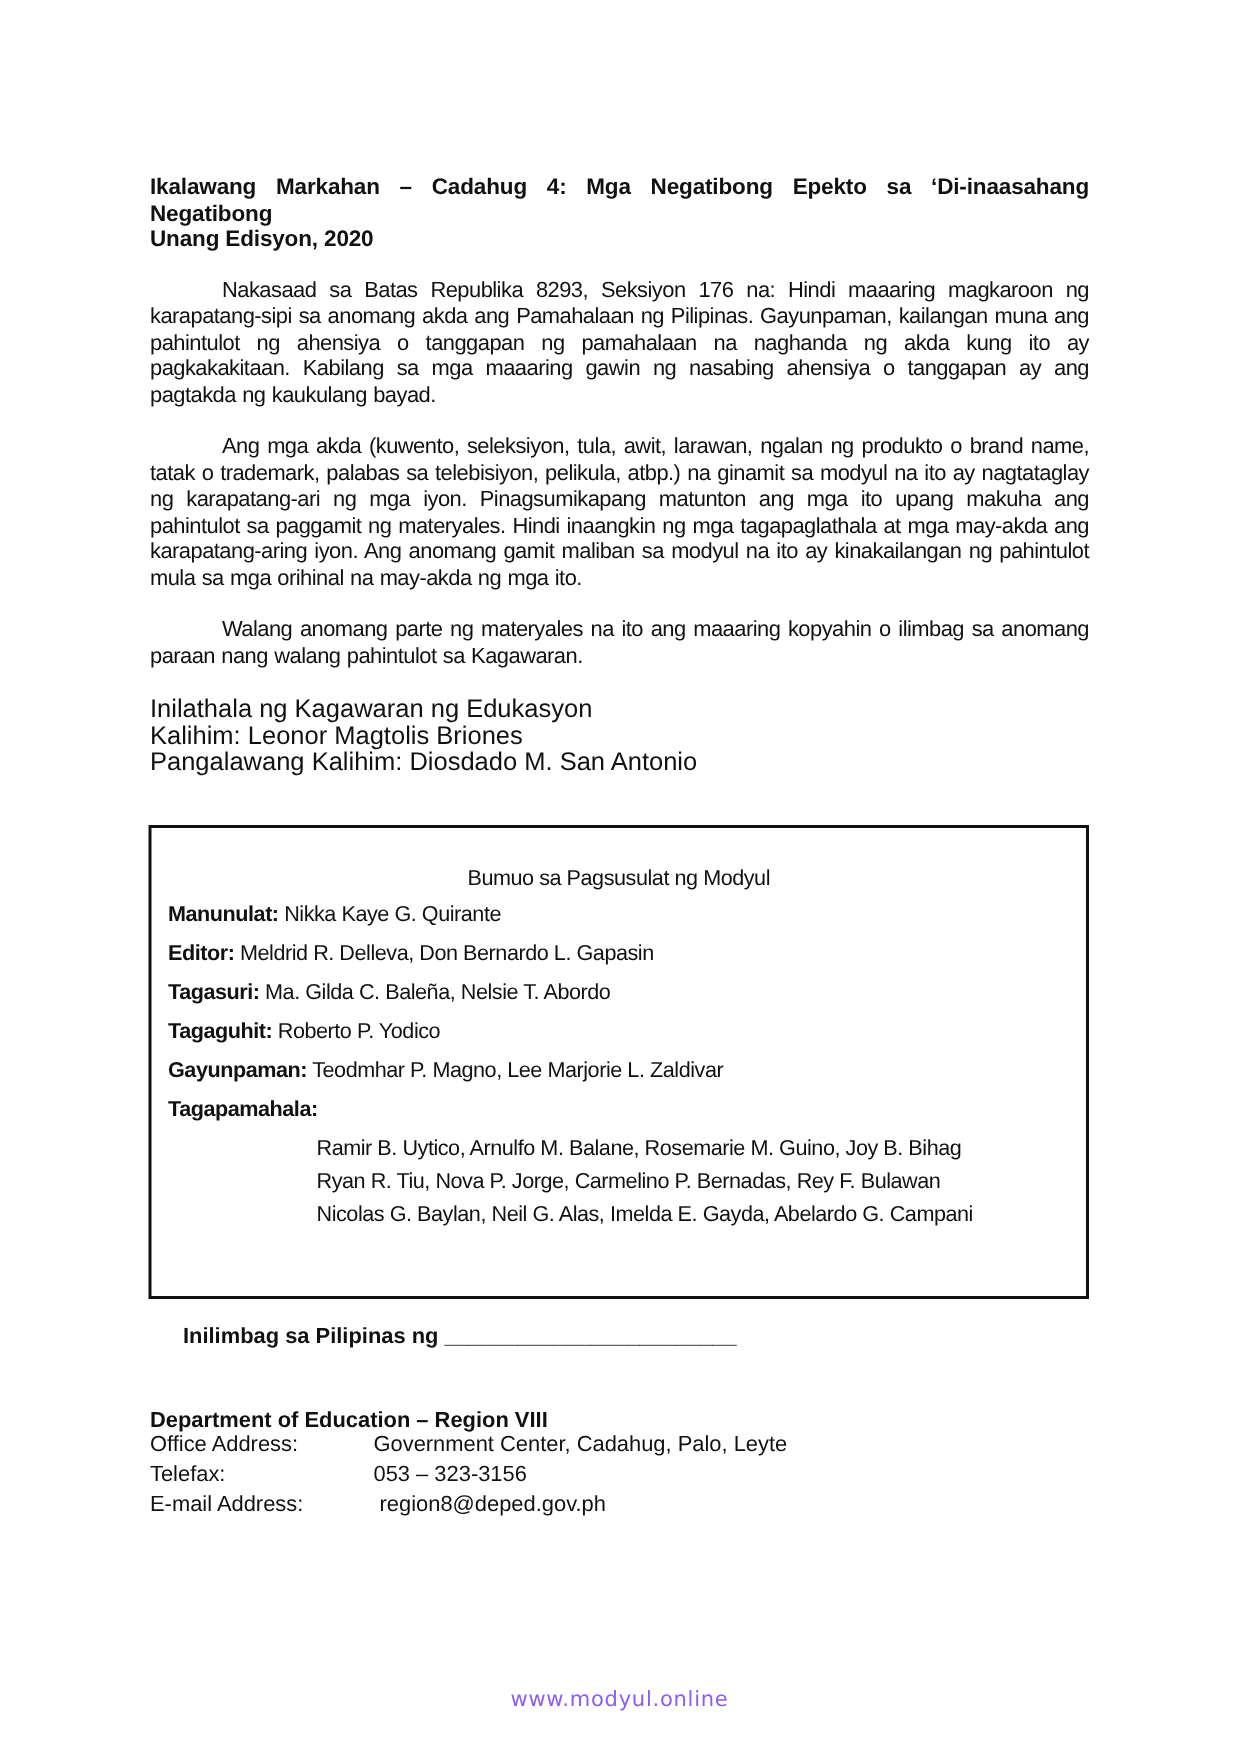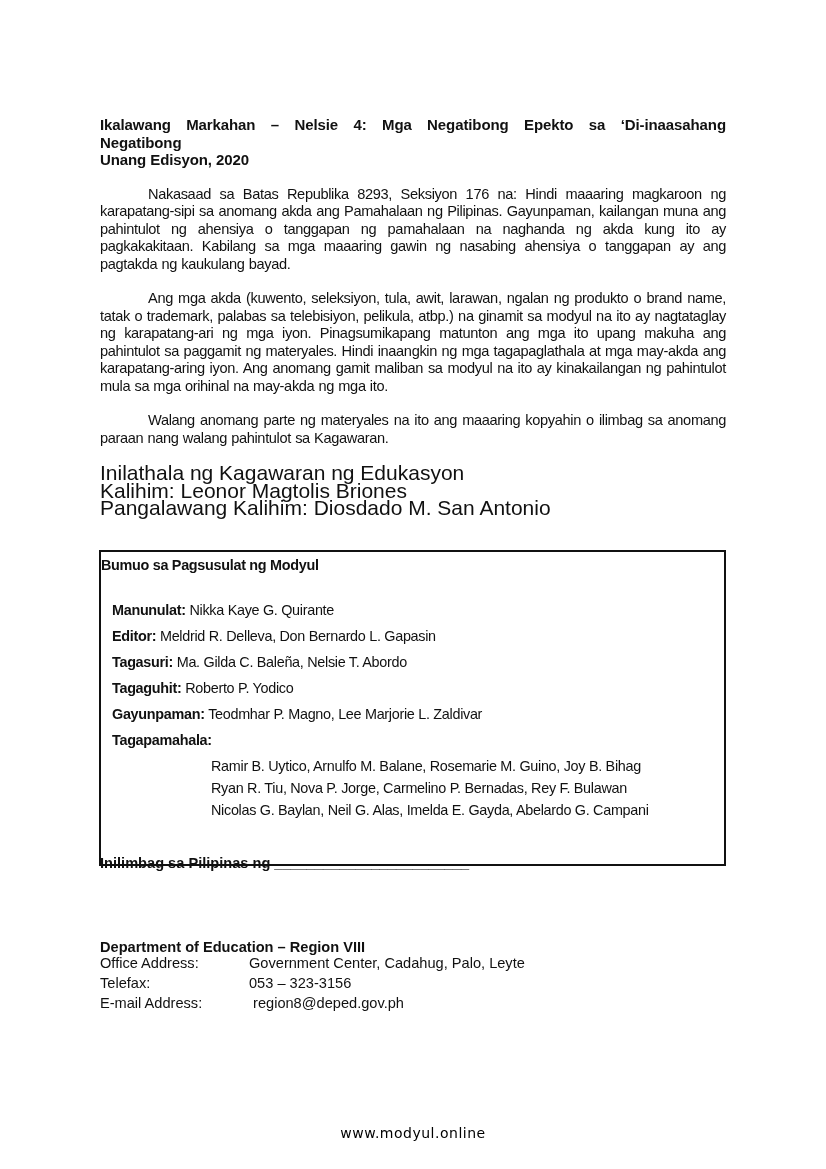--- a/index.html
+++ b/index.html
@@ -43,41 +43,42 @@
       line-height: 17.5px;
       letter-spacing: -0.35px;
       word-spacing: 0.5px;
     }
     .para .indent {
       display: inline-block;
       width: 48px;
     }
     .publisher {
       margin-top: 17px;
-      font-size: 21px;
+      font-size: 17px;
       line-height: 17.5px;
     }
     .publisher div { white-space: nowrap; }
     .box {
       position: absolute;
       left: 99px;
       top: 550px;
       width: 623px;
       height: 312px;
       border: 2px solid #111111;
       font-family: "Liberation Sans", sans-serif;
       font-size: 14.4px;
       letter-spacing: -0.3px;
     }
     .box-title {
       position: absolute;
       left: 0;
       right: 0;
-      top: 5px;
-      font-weight: bold;
+      top: 26px;
+      text-align: center;
+      font-weight: normal;
     }
     .credit {
       position: absolute;
       left: 11px;
       white-space: nowrap;
     }
     .credit .role { font-weight: bold; }
     .manager-name {
       position: absolute;
       left: 110px;
@@ -103,30 +104,30 @@
       width: 149px;
     }
     .watermark {
       position: absolute;
       left: 0;
       right: 0;
       top: 1125px;
       text-align: center;
       font-family: "DejaVu Sans", sans-serif;
       font-size: 14px;
-      color: #000000;
+      color: #8b5cf6;
       letter-spacing: 0.5px;
     }
   </style>
 </head>
 <body>
 
 <div class="page">
   <div class="heading">
-    <span class="title-line">Ikalawang Markahan – Nelsie 4: Mga Negatibong Epekto sa ‘Di-inaasahang</span>
+    <span class="title-line">Ikalawang Markahan – Cadahug 4: Mga Negatibong Epekto sa ‘Di-inaasahang</span>
     <div>Negatibong</div>
     <div>Unang Edisyon, 2020</div>
   </div>
 
   <div class="para"><span class="indent"></span><span>Nakasaad sa Batas Republika 8293, Seksiyon 176 na: Hindi maaaring magkaroon ng karapatang-sipi sa anomang akda ang Pamahalaan ng Pilipinas. Gayunpaman, kailangan muna ang pahintulot ng ahensiya o tanggapan ng pamahalaan na naghanda ng akda kung ito ay pagkakakitaan. Kabilang sa mga maaaring gawin ng nasabing ahensiya o tanggapan ay ang pagtakda ng kaukulang bayad.</span></div>
 
   <div class="para"><span class="indent"></span><span>Ang mga akda (kuwento, seleksiyon, tula, awit, larawan, ngalan ng produkto o brand name, tatak o trademark, palabas sa telebisiyon, pelikula, atbp.) na ginamit sa modyul na ito ay nagtataglay ng karapatang-ari ng mga iyon. Pinagsumikapang matunton ang mga ito upang makuha ang pahintulot sa paggamit ng materyales. Hindi inaangkin ng mga tagapaglathala at mga may-akda ang karapatang-aring iyon. Ang anomang gamit maliban sa modyul na ito ay kinakailangan ng pahintulot mula sa mga orihinal na may-akda ng mga ito.</span></div>
 
   <div class="para"><span class="indent"></span><span>Walang anomang parte ng materyales na ito ang maaaring kopyahin o ilimbag sa anomang paraan nang walang pahintulot sa Kagawaran.</span></div>
 
@@ -161,21 +162,21 @@
     <span>Teodmhar P. Magno, Lee Marjorie L. Zaldivar</span>
   </div>
   <div class="credit" style="top:180px;">
     <span class="role">Tagapamahala:</span>
   </div>
   <div class="manager-name" style="top:206px;">Ramir B. Uytico, Arnulfo M. Balane, Rosemarie M. Guino, Joy B. Bihag</div>
   <div class="manager-name" style="top:228px;">Ryan R. Tiu, Nova P. Jorge, Carmelino P. Bernadas, Rey F. Bulawan</div>
   <div class="manager-name" style="top:250px;">Nicolas G. Baylan, Neil G. Alas, Imelda E. Gayda, Abelardo G. Campani</div>
 </div>
 
-<div class="footer-block bold" style="top:855px;">Inilimbag sa Pilipinas ng ________________________</div>
+<div class="footer-block bold" style="top:883px;margin-left:22px;">Inilimbag sa Pilipinas ng ________________________</div>
 
 <div class="footer-block bold" style="top:919px;margin-top:20px;">Department of Education – Region VIII</div>
 
 <div class="contact-row" style="top:955px;">
   <span class="label">Office Address:</span><span>Government Center, Cadahug, Palo, Leyte</span>
 </div>
 <div class="contact-row" style="top:975px;">
   <span class="label">Telefax:</span><span>053 – 323-3156</span>
 </div>
 <div class="contact-row" style="top:995px;">

